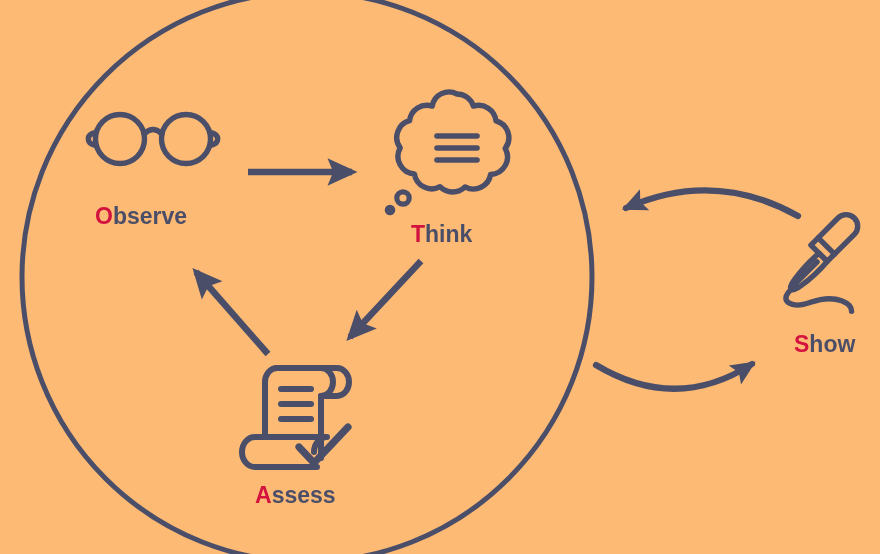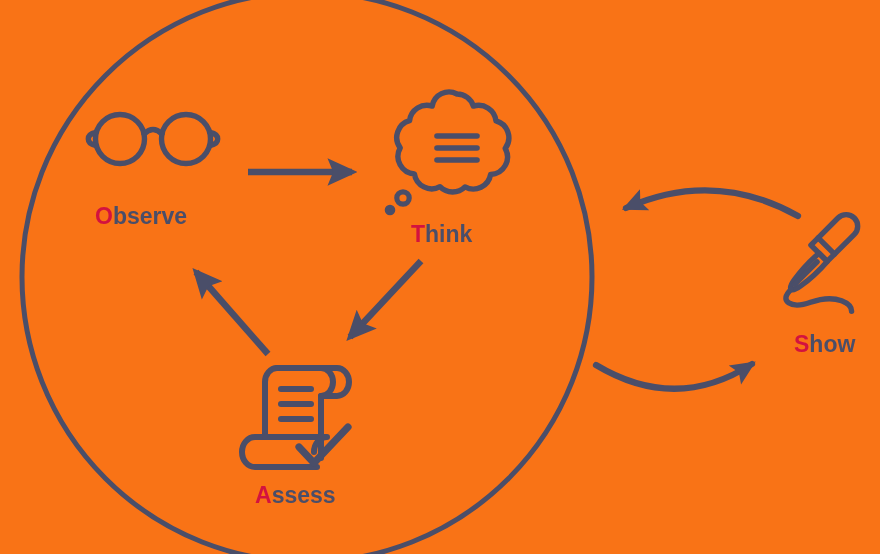--- a/index.html
+++ b/index.html
@@ -10,21 +10,21 @@
   body {
     width: 880px;
     height: 554px;
     overflow: hidden;
     font-family: "Liberation Sans", sans-serif;
   }
   #stage {
     position: relative;
     width: 880px;
     height: 554px;
-    background: #f97316;
+    background: #fdba74;
   }
   #diagram {
     position: absolute;
     left: 0;
     top: 0;
     width: 880px;
     height: 554px;
     display: block;
   }
   .lbl {

